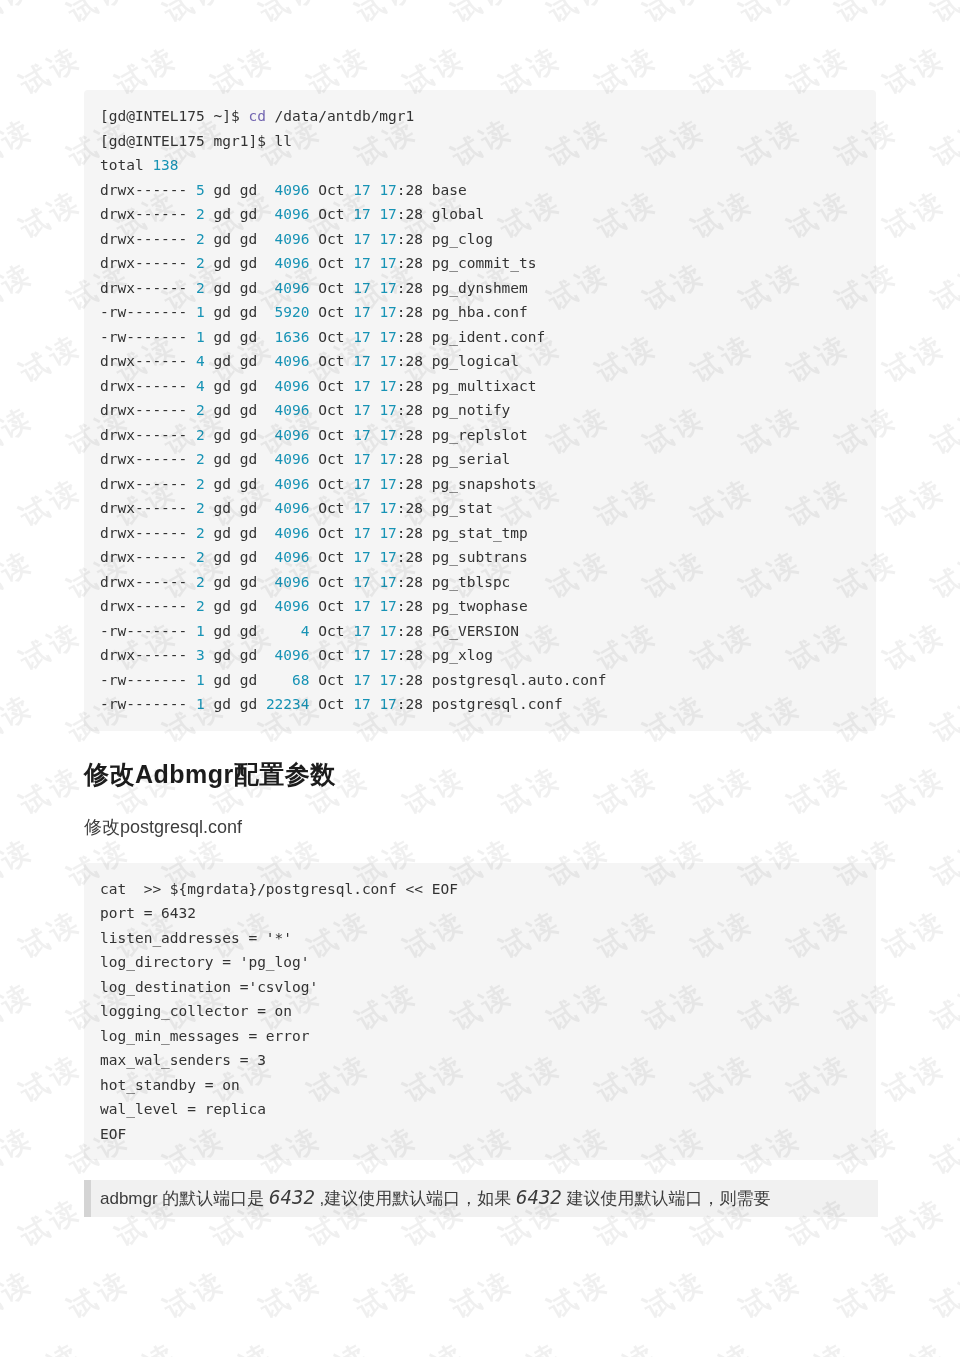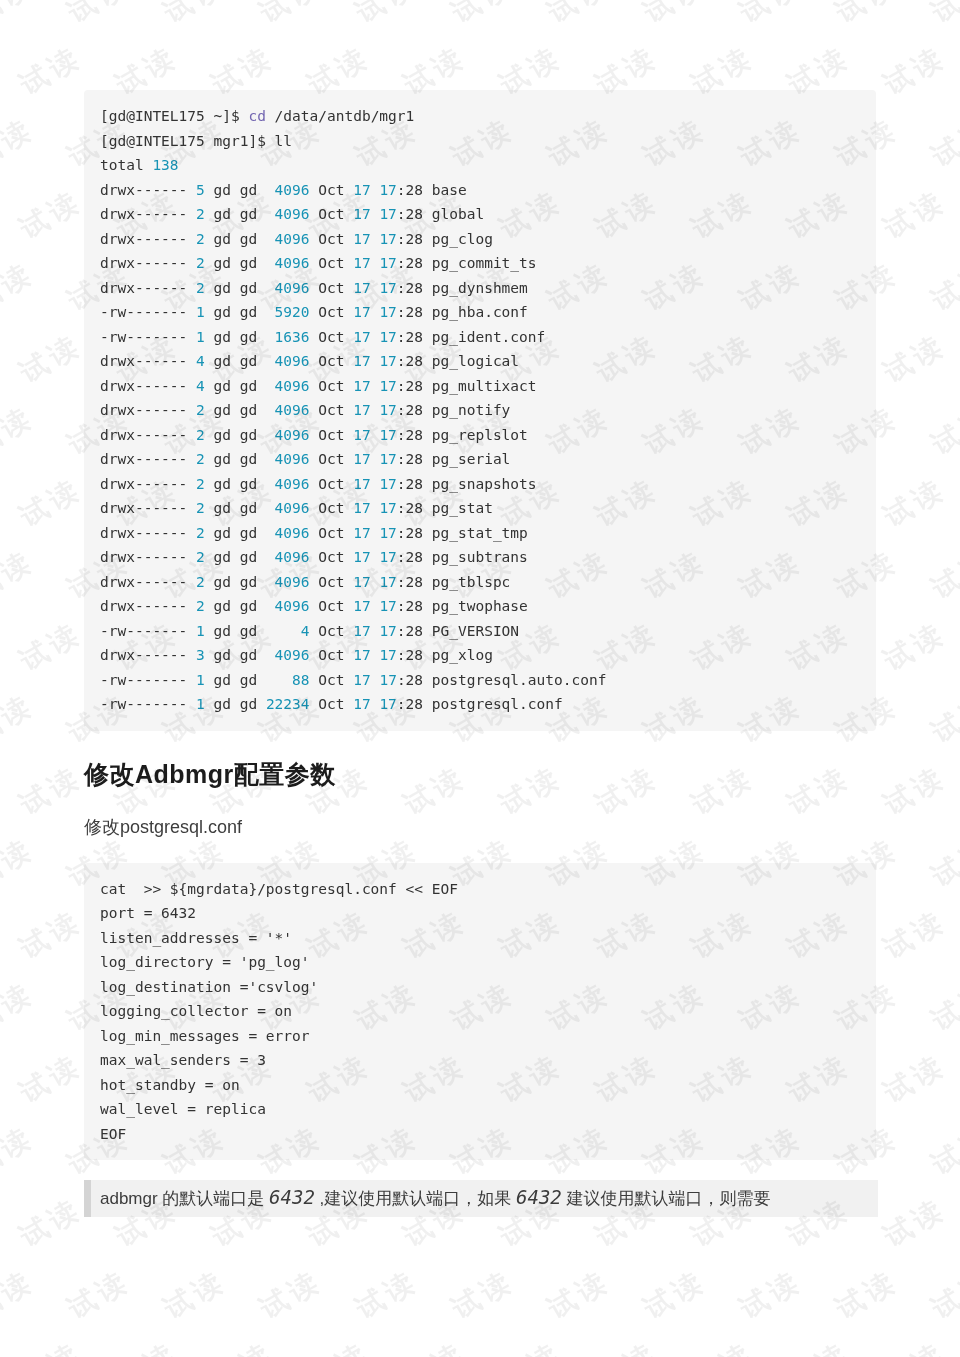--- a/index.html
+++ b/index.html
@@ -119,21 +119,21 @@
 drwx------ <span class="num">2</span> gd gd  <span class="num">4096</span> Oct <span class="num">17</span> <span class="num">17</span>:28 pg_replslot
 drwx------ <span class="num">2</span> gd gd  <span class="num">4096</span> Oct <span class="num">17</span> <span class="num">17</span>:28 pg_serial
 drwx------ <span class="num">2</span> gd gd  <span class="num">4096</span> Oct <span class="num">17</span> <span class="num">17</span>:28 pg_snapshots
 drwx------ <span class="num">2</span> gd gd  <span class="num">4096</span> Oct <span class="num">17</span> <span class="num">17</span>:28 pg_stat
 drwx------ <span class="num">2</span> gd gd  <span class="num">4096</span> Oct <span class="num">17</span> <span class="num">17</span>:28 pg_stat_tmp
 drwx------ <span class="num">2</span> gd gd  <span class="num">4096</span> Oct <span class="num">17</span> <span class="num">17</span>:28 pg_subtrans
 drwx------ <span class="num">2</span> gd gd  <span class="num">4096</span> Oct <span class="num">17</span> <span class="num">17</span>:28 pg_tblspc
 drwx------ <span class="num">2</span> gd gd  <span class="num">4096</span> Oct <span class="num">17</span> <span class="num">17</span>:28 pg_twophase
 -rw------- <span class="num">1</span> gd gd     <span class="num">4</span> Oct <span class="num">17</span> <span class="num">17</span>:28 PG_VERSION
 drwx------ <span class="num">3</span> gd gd  <span class="num">4096</span> Oct <span class="num">17</span> <span class="num">17</span>:28 pg_xlog
--rw------- <span class="num">1</span> gd gd    <span class="num">88</span> Oct <span class="num">17</span> <span class="num">17</span>:28 postgresql.auto.conf
+-rw------- <span class="num">1</span> gd gd    <span class="num">68</span> Oct <span class="num">17</span> <span class="num">17</span>:28 postgresql.auto.conf
 -rw------- <span class="num">1</span> gd gd <span class="num">22234</span> Oct <span class="num">17</span> <span class="num">17</span>:28 postgresql.conf</pre>
 
     <h2 class="section-heading">修改Adbmgr配置参数</h2>
 
     <h3 class="sub-heading">修改postgresql.conf</h3>
 
     <pre class="code-block" id="code2">cat  &gt;&gt; ${mgrdata}/postgresql.conf &lt;&lt; EOF
 port = 6432
 listen_addresses = '*'
 log_directory = 'pg_log'

